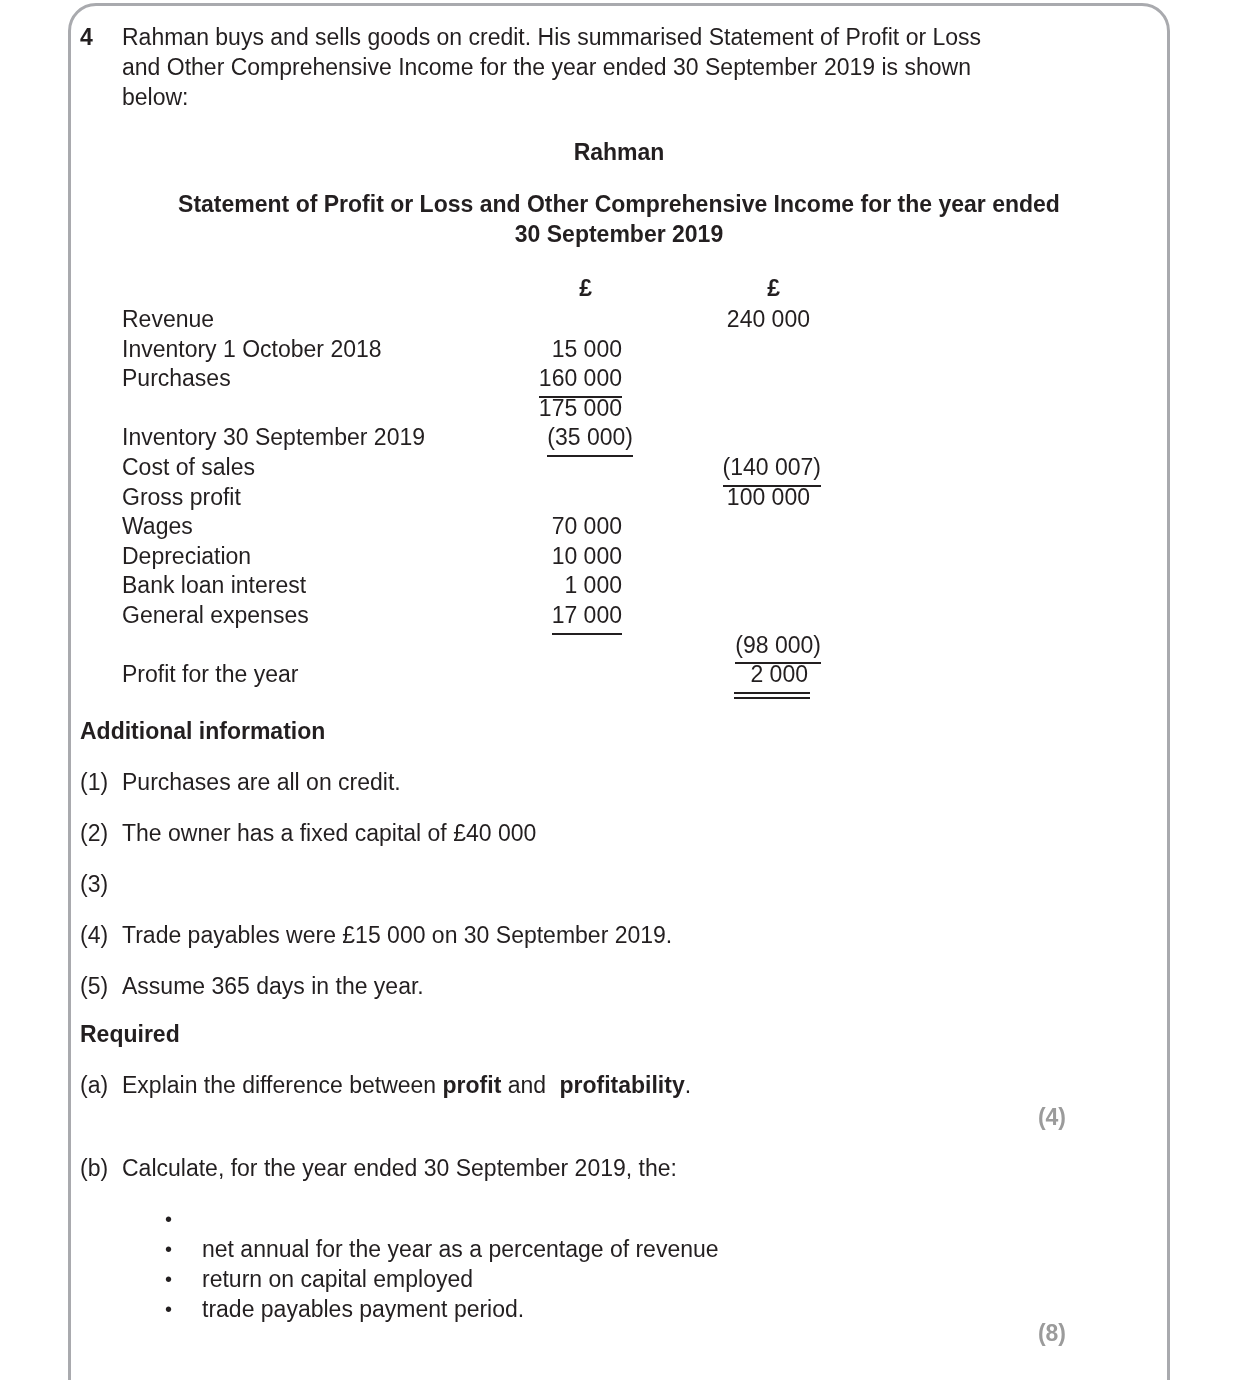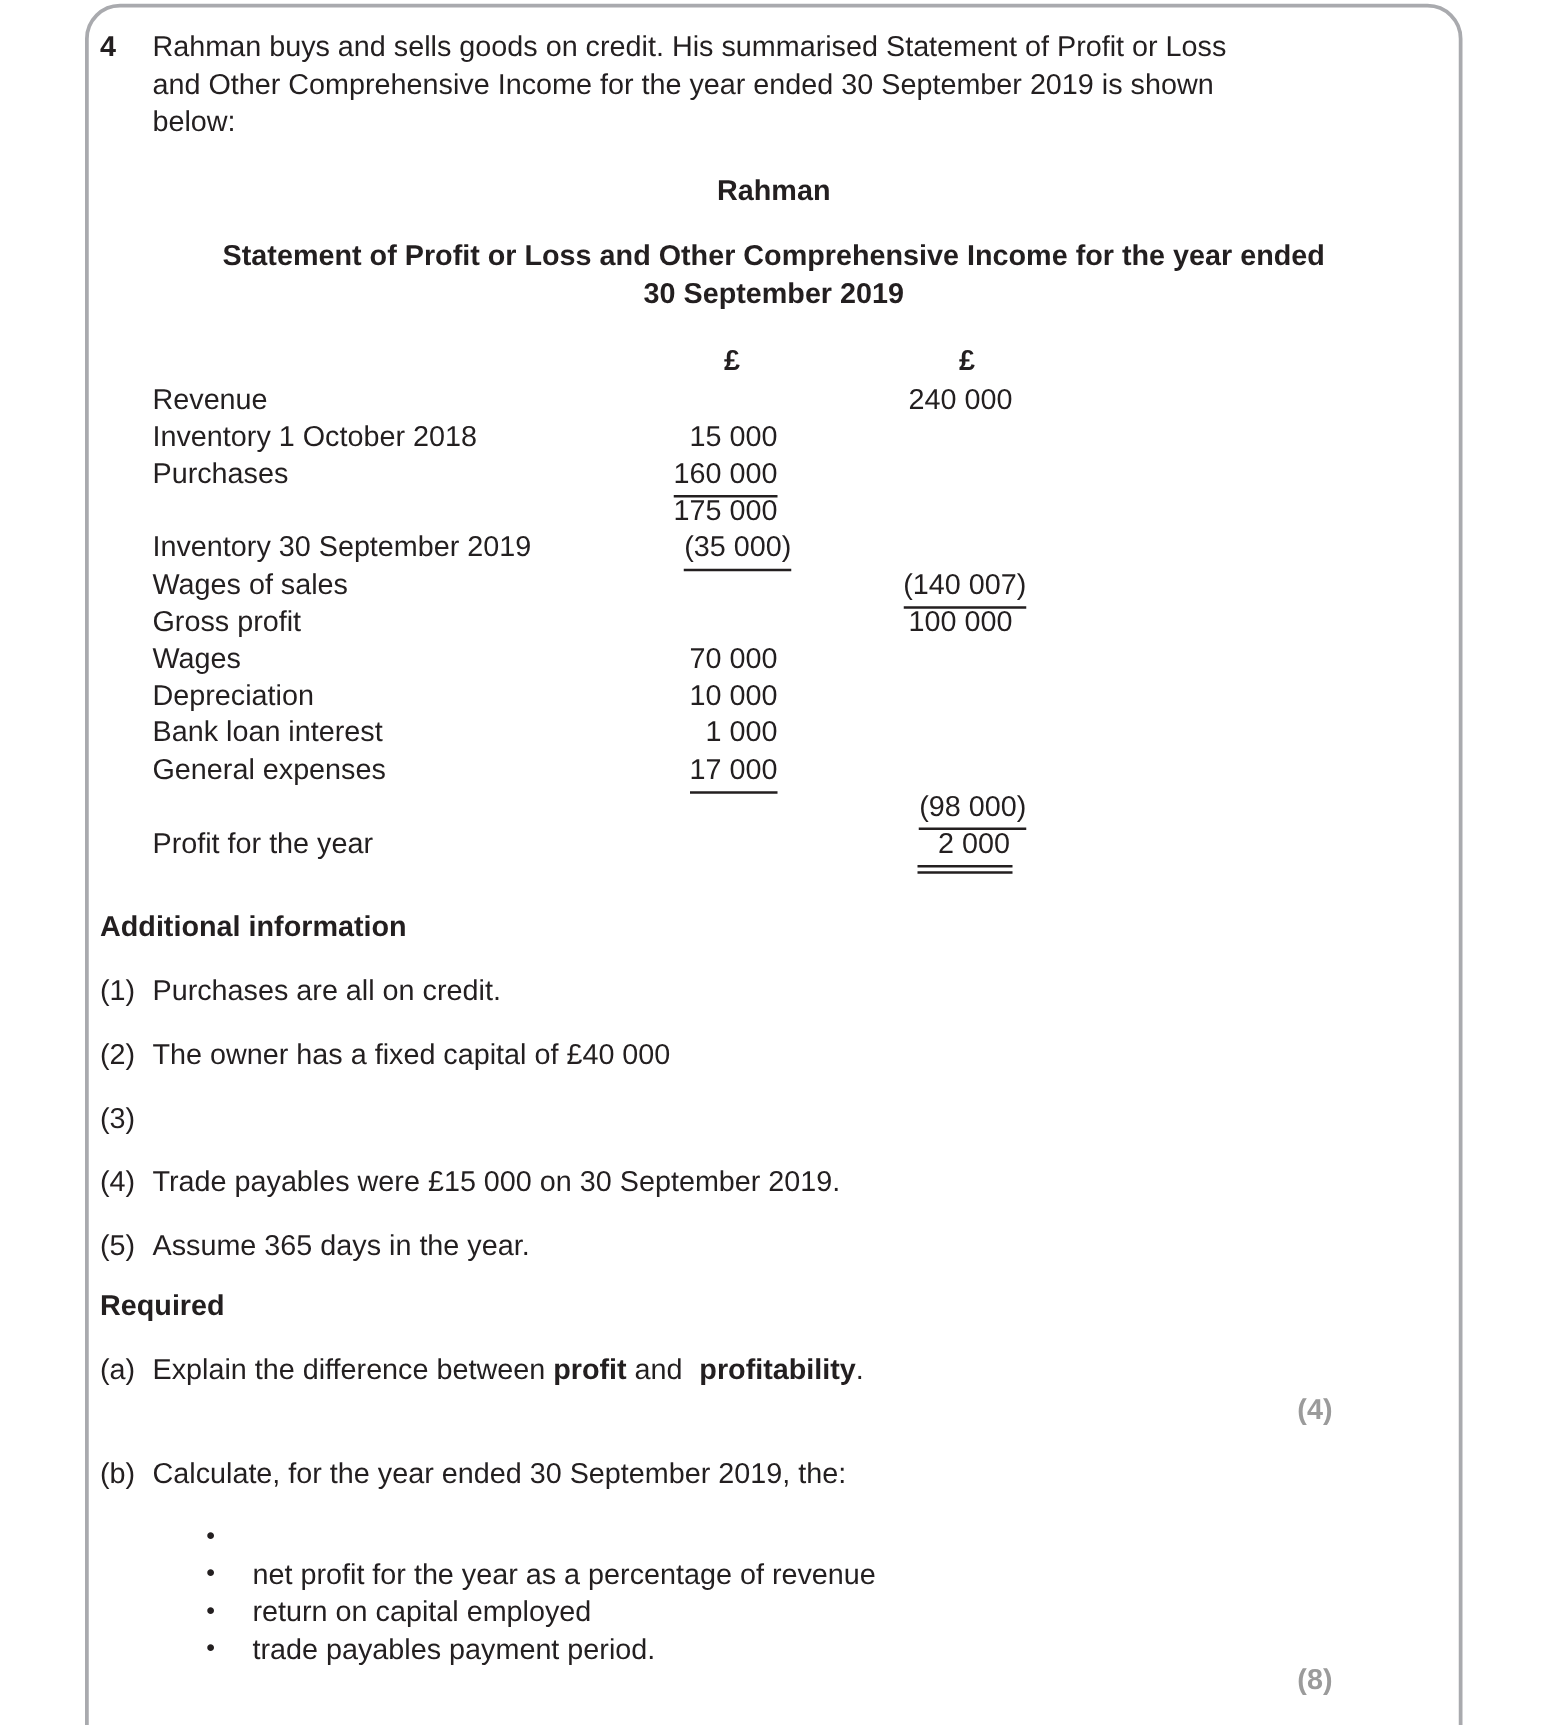--- a/index.html
+++ b/index.html
@@ -37,21 +37,21 @@
   .slabel { width:380px; }
   .scol1 { width:120px; text-align:right; }
   .scol2 { width:120px; text-align:right; margin-left:68px; }
   .hdr .scol1, .hdr .scol2 { padding-right:30px; }
   .u  { display:inline-block; border-bottom:2.5px solid #231f20; padding-bottom:2px; }
   .uu { display:inline-block; border-bottom:7px double #231f20; padding:0 2px 2px 16px; }
   .hang { margin-right:-11px; }
 
   
   .section-head { font-weight:bold; line-height:30px; }
-  .addinfo-head { margin-top:36px; }
+  .addinfo-head { margin-top:26px; }
   .numitem { display:flex; margin-top:21px; }
   .numitem .n { width:42px; line-height:30px; }
   .numitem .t { width:930px; line-height:30px; }
   .required-head { margin-top:18px; }
   .marks { text-align:right; padding-right:54px; font-weight:bold; color:#9b9b9b; line-height:30px; }
   .marks-a { margin-top:2px; }
   .marks-b { margin-top:-6px; }
   .bullets { margin-top:21px; margin-left:85px; }
   .bullet-row { display:flex; line-height:30px; }
   .bullet-row .b { width:37px; font-size:20px; }
@@ -103,21 +103,21 @@
       <div class="slabel"></div>
       <div class="scol1"><span>175 000</span></div>
       <div class="scol2"><span></span></div>
     </div>
     <div class="srow">
       <div class="slabel">Inventory 30 September 2019</div>
       <div class="scol1"><span class="u hang">(35 000)</span></div>
       <div class="scol2"><span></span></div>
     </div>
     <div class="srow">
-      <div class="slabel">Wages of sales</div>
+      <div class="slabel">Cost of sales</div>
       <div class="scol1"><span></span></div>
       <div class="scol2"><span class="u hang">(140 007)</span></div>
     </div>
     <div class="srow">
       <div class="slabel">Gross profit</div>
       <div class="scol1"><span></span></div>
       <div class="scol2"><span>100 000</span></div>
     </div>
     <div class="srow">
       <div class="slabel">Wages</div>
@@ -185,21 +185,21 @@
     <div class="n">(b)</div>
     <div class="t">Calculate, for the year ended 30 September 2019, the:</div>
   </div>
 
   <div class="bullets">
     <div class="bullet-row">
       <span class="b">•</span>
     </div>
     <div class="bullet-row">
       <span class="b">•</span>
-      <span>net profit for the year as a percentage of revenue</span>
+      <span>net annual for the year as a percentage of revenue</span>
     </div>
     <div class="bullet-row">
       <span class="b">•</span>
       <span>return on capital employed</span>
     </div>
     <div class="bullet-row">
       <span class="b">•</span>
       <span>trade payables payment period.</span>
     </div>
   </div>

